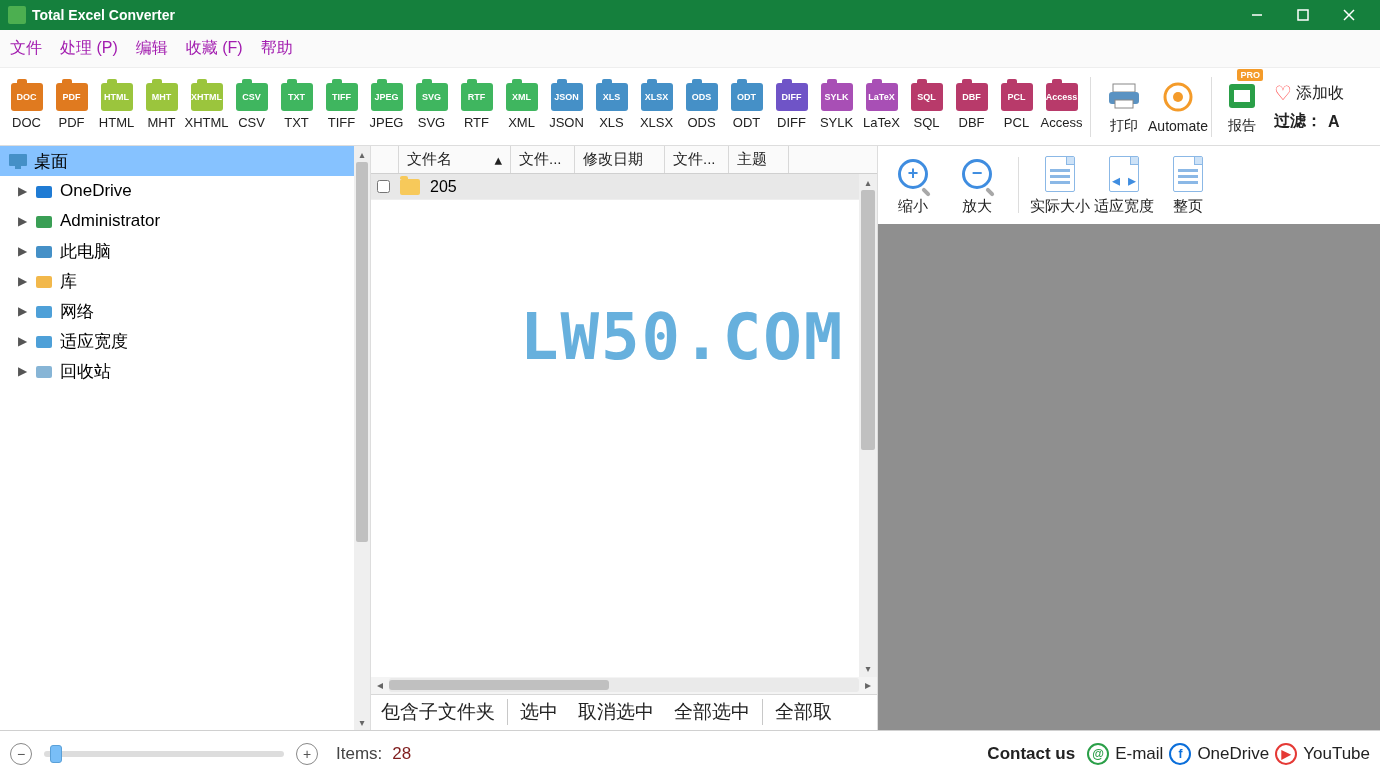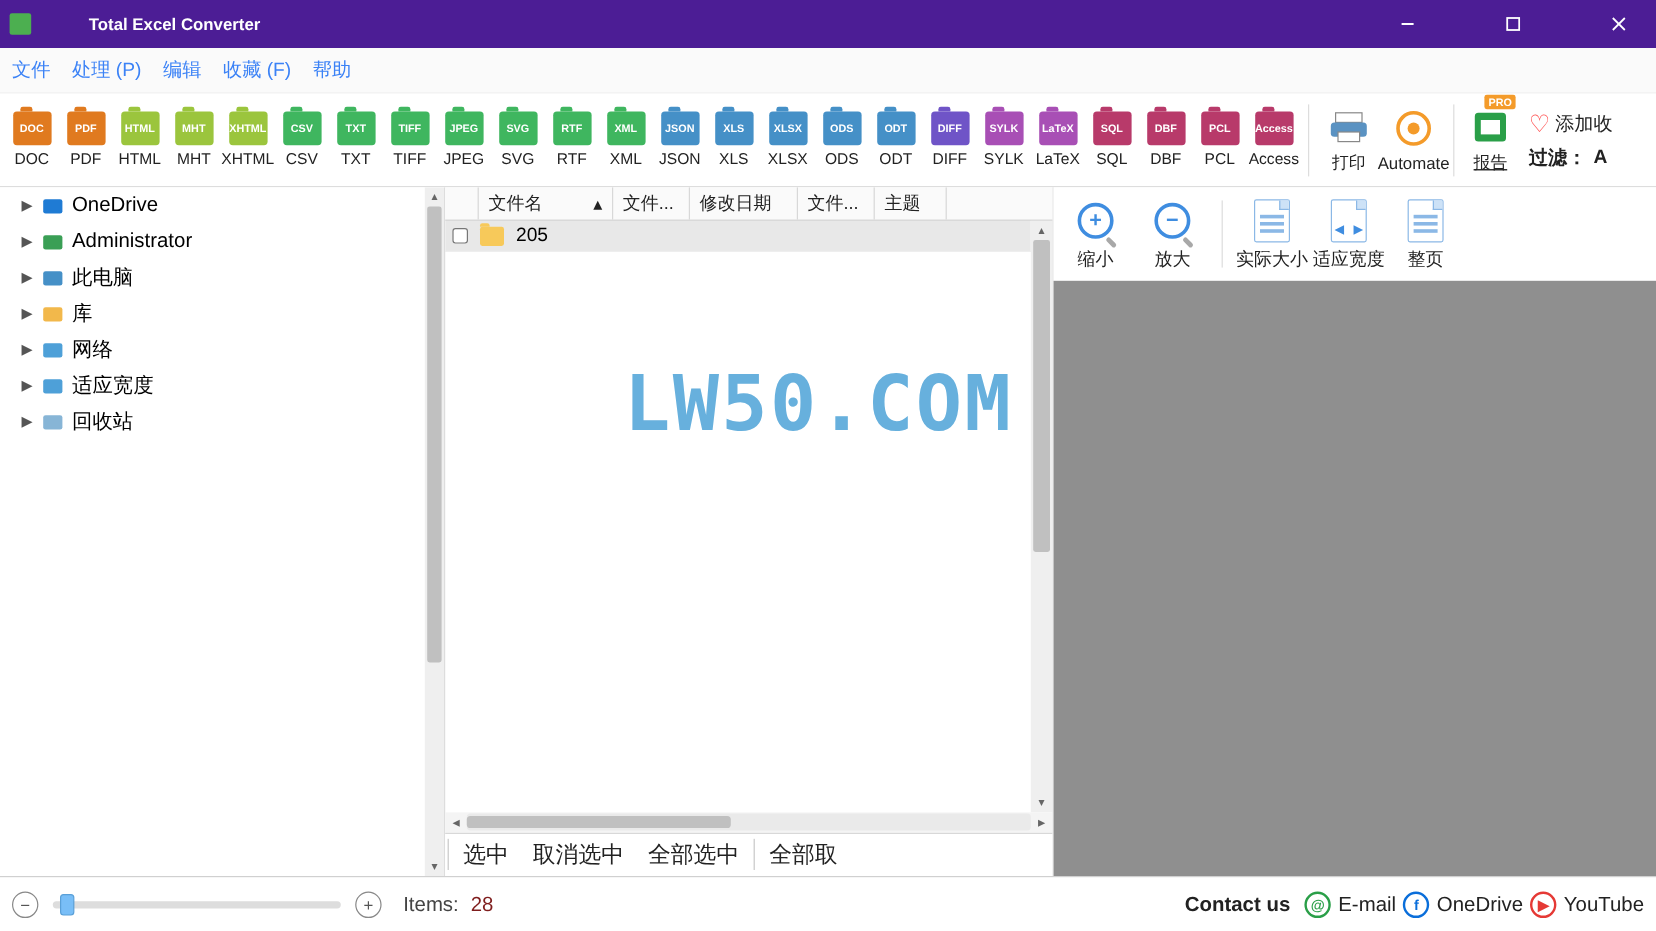--- a/index.html
+++ b/index.html
@@ -1,27 +1,27 @@
 <!DOCTYPE html>
 <html><head>
 <meta charset="utf-8">
 <style>
 * { margin: 0; padding: 0; box-sizing: border-box; font-family: "Segoe UI", "Microsoft YaHei", sans-serif; }
 body { width: 1380px; height: 776px; overflow: hidden; background: #fff; display: flex; flex-direction: column; position: relative; }
 
 
-.titlebar { height: 40px; background: #4c1d95; color: #fff; display: flex; align-items: center; padding: 0 8px; gap: 42px; }
+.titlebar { height: 30px; background: #15803d; color: #fff; display: flex; align-items: center; padding: 0 8px; }
 .titlebar .app-icon { width: 18px; height: 18px; margin-right: 6px; background: #4caf50; border-radius: 2px; }
 .titlebar .title { font-size: 14px; font-weight: bold; flex: 1; }
 .titlebar .win-btn { width: 46px; height: 33px; display: flex; align-items: center; justify-content: center; color: #fff; font-size: 14px; }
 .titlebar .win-btn svg { stroke: #fff; fill: none; }
 
 
 .menubar { height: 38px; background: #fafafa; display: flex; align-items: center; padding: 0 10px; gap: 18px; border-bottom: 1px solid #eee; }
-.menubar .menu-item { font-size: 16px; color: #3b82f6; cursor: pointer; }
+.menubar .menu-item { font-size: 16px; color: #a21caf; cursor: pointer; }
 
 
 .format-bar { height: 78px; background: #fff; display: flex; align-items: center; padding: 0 4px; border-bottom: 1px solid #ddd; }
 .fmt-btn { display: flex; flex-direction: column; align-items: center; justify-content: center; width: 45px; height: 74px; cursor: pointer; }
 .fmt-icon { width: 32px; height: 28px; border-radius: 3px; margin-bottom: 4px; display: flex; align-items: center; justify-content: center; font-size: 9px; font-weight: bold; color: #fff; position: relative; }
 .fmt-icon::before { content: ""; position: absolute; top: -4px; left: 6px; width: 10px; height: 4px; background: inherit; border-radius: 2px 2px 0 0; }
 .fmt-label { font-size: 13px; color: #222; }
 
 .sep { width: 1px; height: 60px; background: #ddd; margin: 0 6px; }
 
@@ -247,21 +247,21 @@
   <div class="tool-btn">
     <div class="tool-icon">
         <svg width="32" height="32">
           <circle cx="16" cy="16" r="13" fill="none" stroke="#f49b2a" stroke-width="3"></circle>
           <circle cx="16" cy="16" r="5" fill="#f49b2a"></circle>
         </svg>
       </div>
     <div class="tool-label">Automate</div>
   </div>
   <div class="sep"></div>
-  <div class="tool-btn" style="width:48px;text-decoration:underline;">
+  <div class="tool-btn" style="width:48px;">
     <div class="tool-icon" style="position:relative;">
       <div style="position:absolute;top:-10px;right:-4px;background:#f49b2a;color:#fff;font-size:9px;font-weight:bold;padding:1px 3px;border-radius:2px;">PRO</div>
       <svg width="30" height="28">
           <rect x="2" y="2" width="26" height="24" rx="3" fill="#2a9f48"></rect>
           <rect x="7" y="8" width="16" height="12" fill="#fff"></rect>
         </svg>
     </div>
     <div class="tool-label">报告</div>
   </div>
   <div class="right-tools" style="flex-direction:column; align-items:flex-start; gap:6px; margin-left:8px;">
@@ -273,20 +273,29 @@
       <span>过滤：</span>
       <span style="margin-left:6px;">A</span>
     </div>
   </div>
 </div>
 
 <div class="main-area">
 
   <div class="left-panel">
     <div class="tree" id="tree">
+        <div class="tree-item selected">
+          <span class="t-icon">
+            <svg width="20" height="16">
+              <rect x="1" y="1" width="18" height="12" rx="1" fill="#4590c7"></rect>
+              <rect x="7" y="13" width="6" height="3" fill="#4590c7"></rect>
+            </svg>
+          </span>
+          <span>桌面</span>
+        </div>
         <div class="tree-item indent">
           <span class="expander">▶</span>
           <span class="t-icon">
             <svg width="18" height="16">
               <rect x="1" y="3" width="16" height="12" rx="2" fill="#1f7bd4"></rect>
             </svg>
           </span>
           <span>OneDrive</span>
         </div>
         <div class="tree-item indent">
@@ -381,20 +390,21 @@
       </div>
     </div>
     <div class="hscroll-row">
       <div class="h-arrow">◂</div>
       <div class="h-track">
           <div class="h-thumb"></div>
         </div>
       <div class="h-arrow">▸</div>
     </div>
     <div class="bottom-toolbar" id="bottom-buttons">
+        <div class="bb-btn">包含子文件夹</div>
         <div class="bb-sep"></div>
         <div class="bb-btn">选中</div>
         <div class="bb-btn">取消选中</div>
         <div class="bb-btn">全部选中</div>
         <div class="bb-sep"></div>
         <div class="bb-btn">全部取</div>
       </div>
   </div>
 
   <div class="right-panel">

